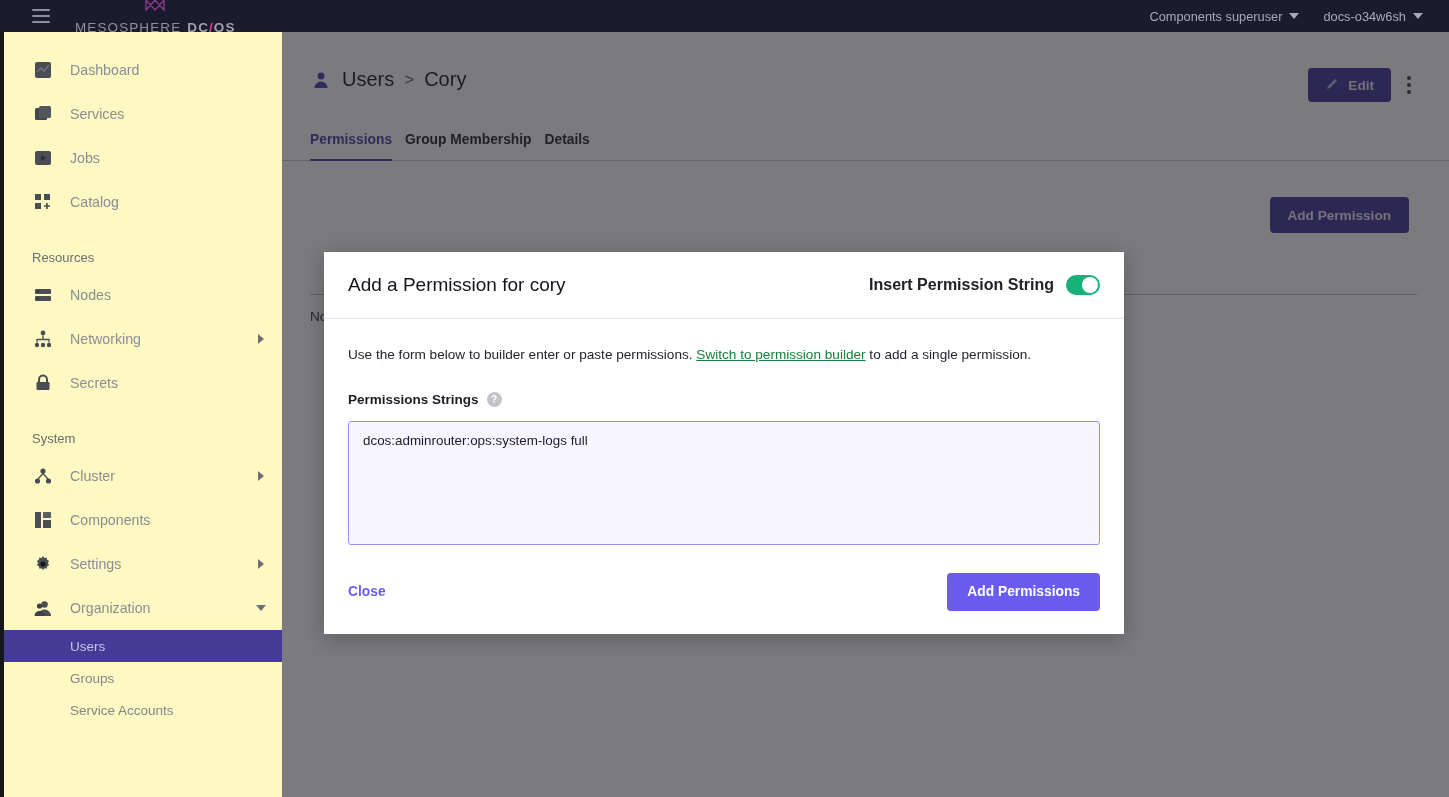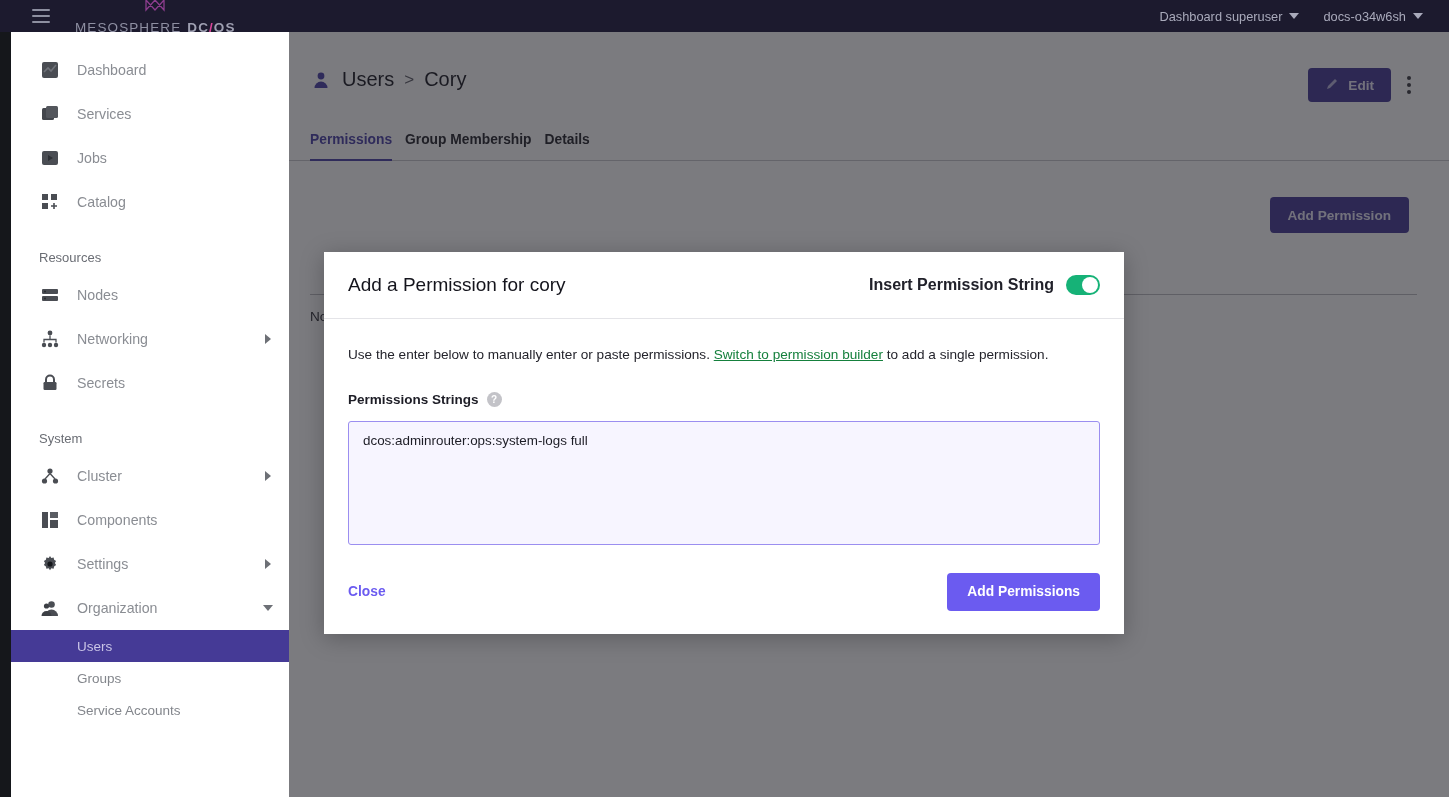--- a/index.html
+++ b/index.html
@@ -27,22 +27,22 @@
   .brand-text .slash { color: #d9459a; font-weight: 700; }
   .topbar-right { margin-left: auto; display: flex; align-items: center;
     gap: 24px; margin-right: 26px; }
   .tb-item { display: flex; align-items: center; gap: 7px; color: #a9aabb;
     font-size: 12.8px; cursor: pointer; }
   .caret-d { width: 0; height: 0; border-left: 5px solid transparent;
     border-right: 5px solid transparent; border-top: 6px solid #a9aabb; }
 
   
   .sidebar {
-    position: absolute; top: 32px; left: 11px; width: 278px; height: 765px;
-    background: #ffffff; z-index: 55; padding-top: 16px;
+    position: absolute; top: 32px; left: 4px; width: 278px; height: 765px;
+    background: #fef9c3; z-index: 55; padding-top: 16px;
   }
   .nav-item { display: flex; align-items: center; height: 44px;
     padding-left: 28px; color: #8a8d93; font-size: 14.2px; cursor: pointer;
     position: relative; }
   .nav-item .ico { width: 22px; height: 22px; margin-right: 16px;
     display: flex; align-items: center; justify-content: center; flex: 0 0 22px; }
   .nav-item .arrow-r { position: absolute; right: 18px; width: 0; height: 0;
     border-top: 5px solid transparent; border-bottom: 5px solid transparent;
     border-left: 6px solid #6d7076; }
   .nav-item .arrow-d { position: absolute; right: 16px; width: 0; height: 0;
@@ -143,21 +143,21 @@
           <path d="M1 2 L10 12 L19 2 L19 12 L10 2 L1 12 Z" fill="none" stroke="#8d3d8e" stroke-width="1.3"></path>
         </svg>
       </span>
       <span class="brand-text">
         <span>MESOSPHERE</span>
         <b><span>DC</span><span class="slash">/</span><span>OS</span></b>
       </span>
     </div>
     <div class="topbar-right">
       <div class="tb-item">
-        <span>Dashboard superuser</span>
+        <span>Components superuser</span>
         <span class="caret-d"></span>
       </div>
       <div class="tb-item">
         <span>docs-o34w6sh</span>
         <span class="caret-d"></span>
       </div>
     </div>
   </div>
 
   <div class="sidebar">
@@ -361,21 +361,21 @@
       <div class="toggle-wrap">
         <span class="toggle-label">Insert Permission String</span>
         <div class="toggle">
           <span class="knob"></span>
         </div>
       </div>
     </div>
 
     <div class="modal-body">
       <div class="modal-desc">
-        <span>Use the enter below to manually enter or paste permissions. </span><a href="#">Switch to permission builder</a><span> to add a single permission.</span>
+        <span>Use the form below to builder enter or paste permissions. </span><a href="#">Switch to permission builder</a><span> to add a single permission.</span>
       </div>
 
       <div class="field-label">
         <span>Permissions Strings</span>
         <span class="help-ico">?</span>
       </div>
 
       <textarea class="perm-textarea" placeholder="" style="">dcos:adminrouter:ops:system-logs full</textarea>
     </div>
 

